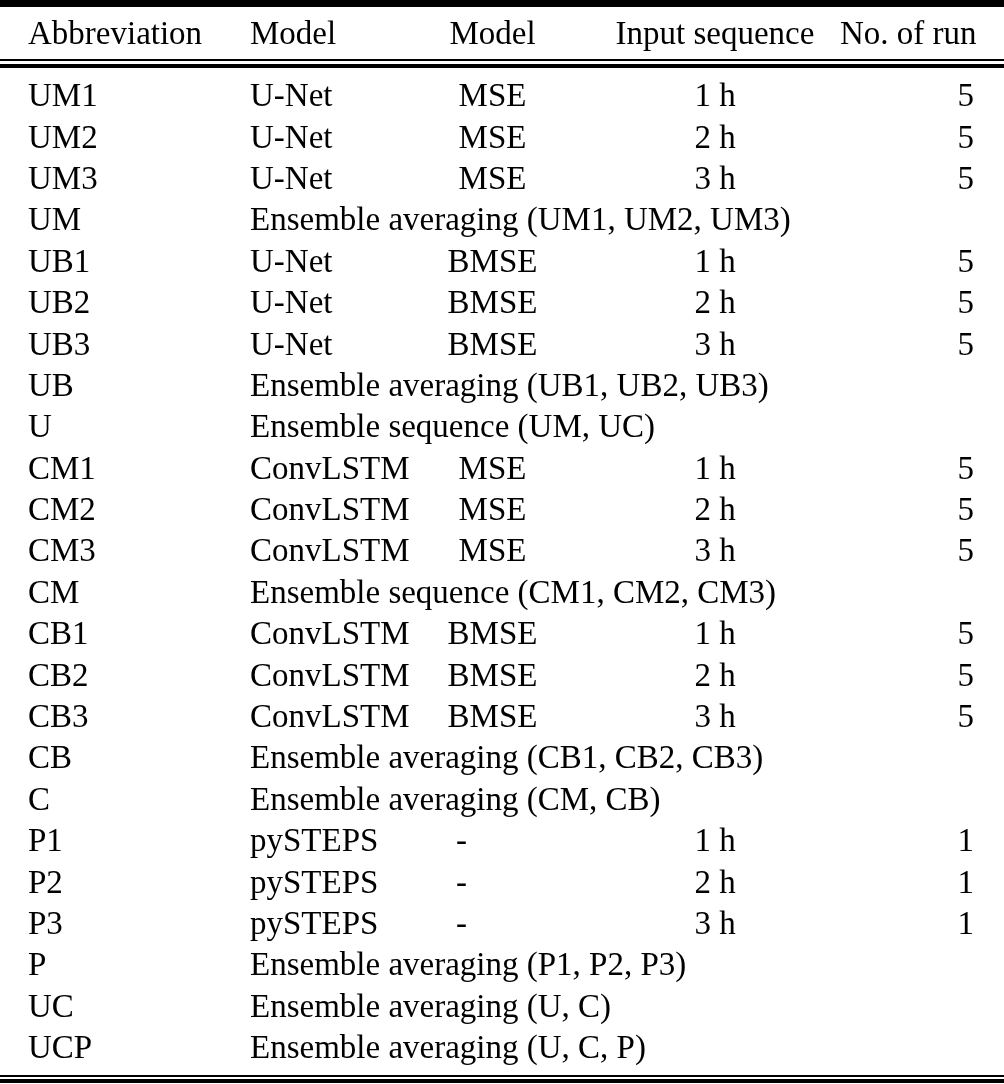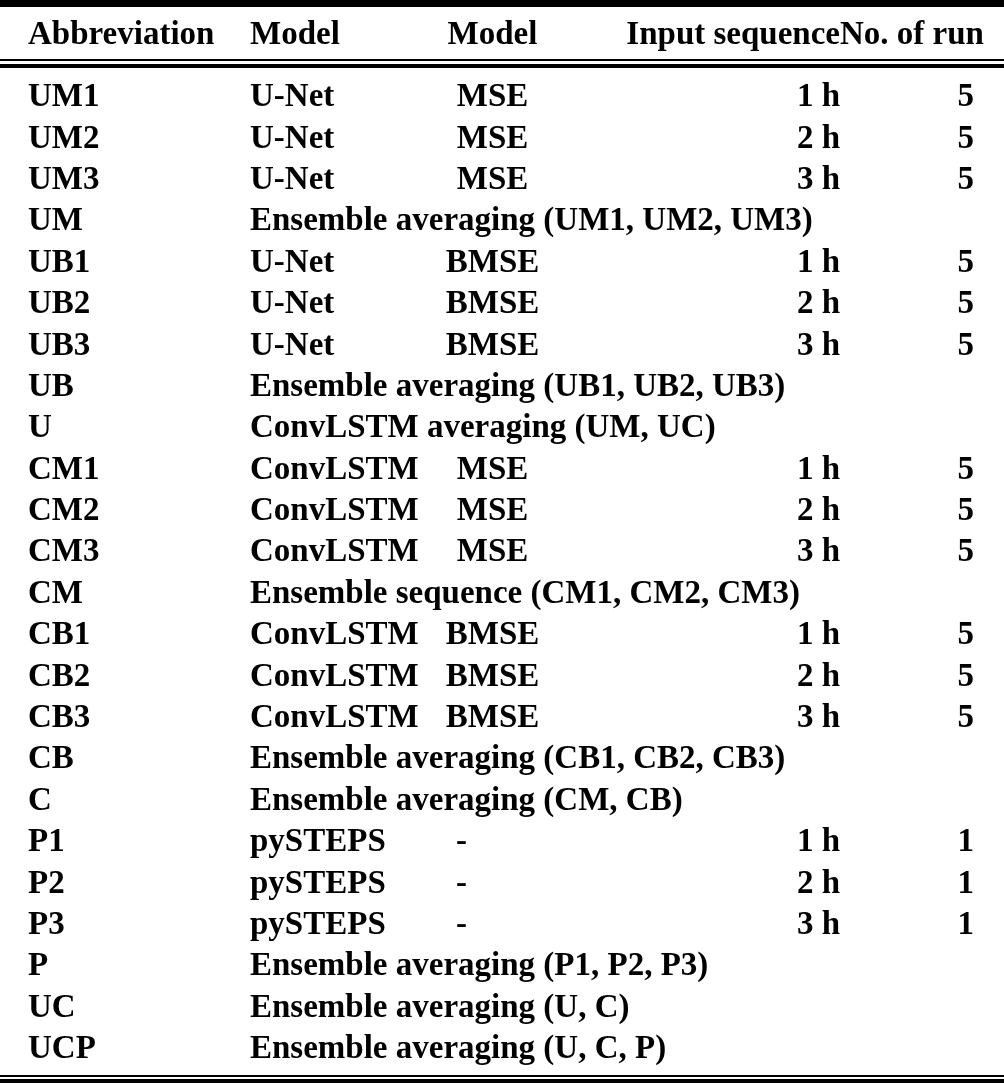--- a/index.html
+++ b/index.html
@@ -20,31 +20,30 @@
   .rule-mid   { width: 1004px; height: 4px; background: #000000; }
   .gap7 { height: 7px; }
   .gap2 { height: 2px; }
 
   .row {
     display: grid;
     grid-template-columns: 250px 195px 95px 300px 164px;
     align-items: center;
     height: 41.4px;
     white-space: nowrap;
-    font-weight: bold;
   }
   .row.span-row { grid-template-columns: 250px 754px; }
   .header-row { height: 52px; }
 
   .cell { overflow: visible; }
   .c-abbr  { padding-left: 28px; text-align: left; }
   .c-model { text-align: left; }
   .c-loss  { text-align: center; }
   .c-loss .dash-left { display: inline-block; transform: translateX(-31px); }
-  .c-input { padding-left: 50px; text-align: right; }
+  .c-input { padding-left: 50px; text-align: center; }
   .c-runs  { text-align: right; padding-right: 30px; }
   .c-span  { text-align: left; padding-right: 14px; }
 </style>
 </head>
 <body>
 
 <div id="page">
   <div class="rule-heavy"></div>
 
   <div class="row header-row">
@@ -108,21 +107,21 @@
         <div class="cell c-loss"><span>BMSE</span></div>
         <div class="cell c-input">3 h</div>
         <div class="cell c-runs">5</div>
       </div>
       <div class="row span-row">
         <div class="cell c-abbr">UB</div>
         <div class="cell c-span">Ensemble averaging (UB1, UB2, UB3)</div>
       </div>
       <div class="row span-row">
         <div class="cell c-abbr">U</div>
-        <div class="cell c-span">ConvLSTM averaging (UM, UC)</div>
+        <div class="cell c-span">Ensemble sequence (UM, UC)</div>
       </div>
       <div class="row data-row">
         <div class="cell c-abbr">CM1</div>
         <div class="cell c-model">ConvLSTM</div>
         <div class="cell c-loss"><span>MSE</span></div>
         <div class="cell c-input">1 h</div>
         <div class="cell c-runs">5</div>
       </div>
       <div class="row data-row">
         <div class="cell c-abbr">CM2</div>

